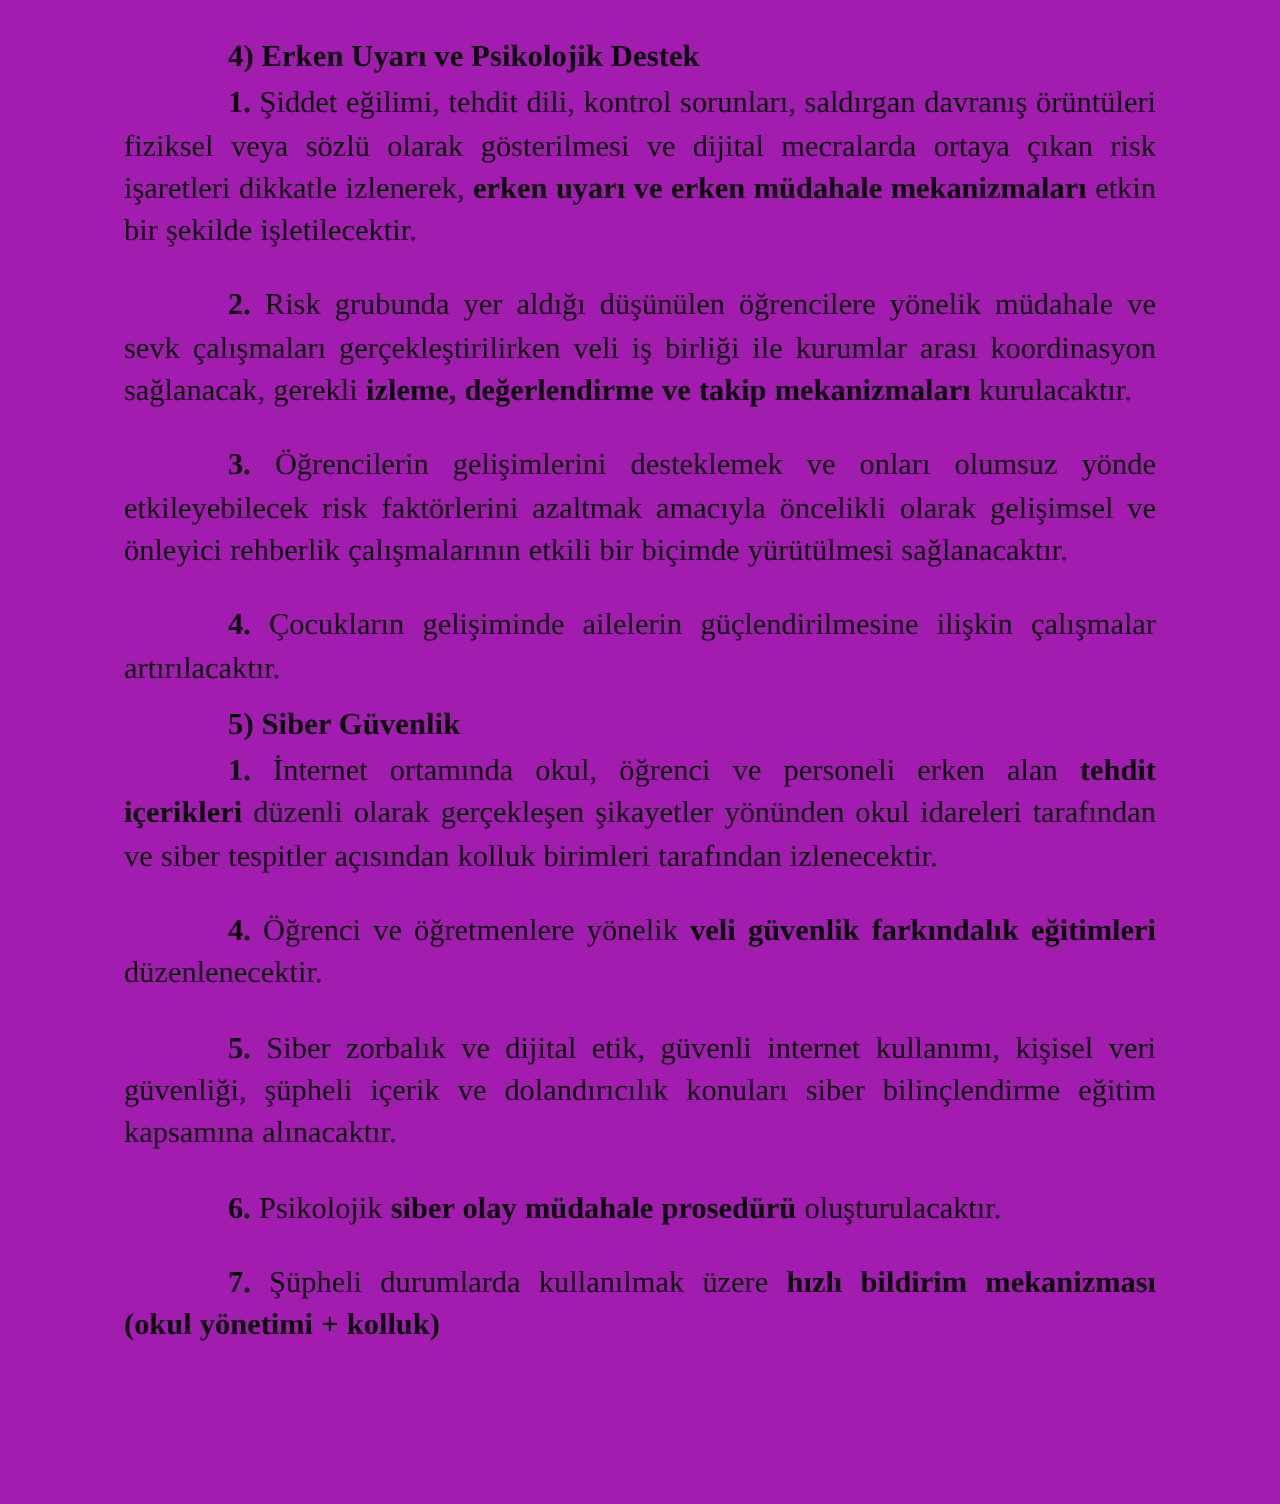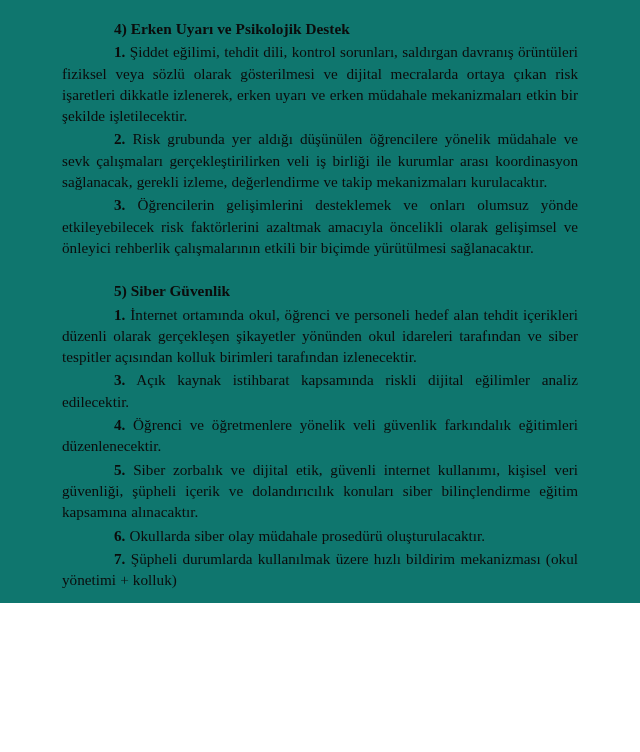--- a/index.html
+++ b/index.html
@@ -5,22 +5,22 @@
 <style>
   html, body {
     margin: 0;
     padding: 0;
     background: #ffffff;
   }
 
   .page {
     position: relative;
     width: 640px;
-    height: 603px;
-    background: #0f766e;
+    height: 752px;
+    background: #a21caf;
     overflow: hidden;
     font-family: "Liberation Serif", "DejaVu Serif", serif;
     color: #0b0b0b;
     box-sizing: border-box;
   }
 
   
   .clipped-top {
     position: absolute;
     top: 0;
@@ -47,62 +47,62 @@
     font-size: 15.3px;
     font-weight: bold;
     margin: 0 0 2px 0;
     padding: 0;
     text-indent: 52px;
     line-height: 21.3px;
     letter-spacing: 0.05px;
   }
 
   h2.section-heading.second {
-    margin-top: 22px;
+    margin-top: 7px;
   }
 
   p.para {
     font-size: 15.2px;
     line-height: 21.3px;
     margin: 0;
     padding: 0;
     text-align: justify;
     text-indent: 52px;
     letter-spacing: 0.01px;
     word-spacing: 0.02em;
     hyphens: none;
   }
 
   p.para + p.para {
-    margin-top: 2px;
+    margin-top: 16px;
   }
 
   .num {
     font-weight: bold;
   }
 
   .b {
-    font-weight: normal;
+    font-weight: bold;
   }
 </style>
 </head>
 <body>
 
 <div class="page">
 
   <div class="clipped-top">......... ...... ... .....</div>
 
   <div class="body-col">
 
   <h2 class="section-heading">4) Erken Uyarı ve Psikolojik Destek</h2>
       <p class="para"><span class="num">1.</span><span> Şiddet eğilimi, tehdit dili, kontrol sorunları, saldırgan davranış örüntüleri fiziksel veya sözlü olarak gösterilmesi ve dijital mecralarda ortaya çıkan risk işaretleri dikkatle izlenerek, </span><span class="b">erken uyarı ve erken müdahale mekanizmaları</span><span> etkin bir şekilde işletilecektir.</span></p>
       <p class="para"><span class="num">2.</span><span> Risk grubunda yer aldığı düşünülen öğrencilere yönelik müdahale ve sevk çalışmaları gerçekleştirilirken veli iş birliği ile kurumlar arası koordinasyon sağlanacak, gerekli </span><span class="b">izleme, değerlendirme ve takip mekanizmaları</span><span> kurulacaktır.</span></p>
       <p class="para"><span class="num">3.</span><span> Öğrencilerin gelişimlerini desteklemek ve onları olumsuz yönde etkileyebilecek risk faktörlerini azaltmak amacıyla öncelikli olarak gelişimsel ve önleyici rehberlik çalışmalarının etkili bir biçimde yürütülmesi sağlanacaktır.</span></p>
+      <p class="para"><span class="num">4.</span><span> Çocukların gelişiminde ailelerin güçlendirilmesine ilişkin çalışmalar artırılacaktır.</span></p>
       <h2 class="section-heading second">5) Siber Güvenlik</h2>
-      <p class="para"><span class="num">1.</span><span> İnternet ortamında okul, öğrenci ve personeli hedef alan </span><span class="b">tehdit içerikleri</span><span> düzenli olarak gerçekleşen şikayetler yönünden okul idareleri tarafından ve siber tespitler açısından kolluk birimleri tarafından izlenecektir.</span></p>
-      <p class="para"><span class="num">3.</span><span> Açık kaynak istihbarat kapsamında riskli dijital eğilimler analiz edilecektir.</span></p>
+      <p class="para"><span class="num">1.</span><span> İnternet ortamında okul, öğrenci ve personeli erken alan </span><span class="b">tehdit içerikleri</span><span> düzenli olarak gerçekleşen şikayetler yönünden okul idareleri tarafından ve siber tespitler açısından kolluk birimleri tarafından izlenecektir.</span></p>
       <p class="para"><span class="num">4.</span><span> Öğrenci ve öğretmenlere yönelik </span><span class="b">veli güvenlik farkındalık eğitimleri</span><span> düzenlenecektir.</span></p>
       <p class="para"><span class="num">5.</span><span> Siber zorbalık ve dijital etik, güvenli internet kullanımı, kişisel veri güvenliği, şüpheli içerik ve dolandırıcılık konuları siber bilinçlendirme eğitim kapsamına alınacaktır.</span></p>
-      <p class="para"><span class="num">6.</span><span> Okullarda </span><span class="b">siber olay müdahale prosedürü</span><span> oluşturulacaktır.</span></p>
+      <p class="para"><span class="num">6.</span><span> Psikolojik </span><span class="b">siber olay müdahale prosedürü</span><span> oluşturulacaktır.</span></p>
       <p class="para"><span class="num">7.</span><span> Şüpheli durumlarda kullanılmak üzere </span><span class="b">hızlı bildirim mekanizması (okul yönetimi + kolluk)</span></p>
     </div>
 
 </div>
 
 </body></html>

